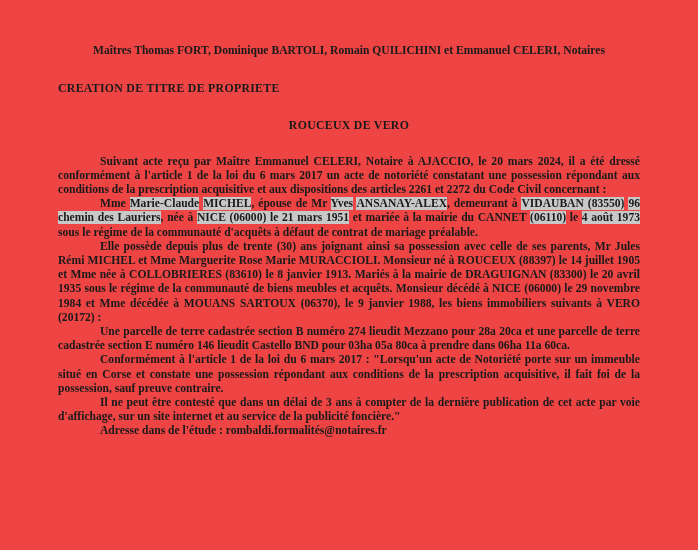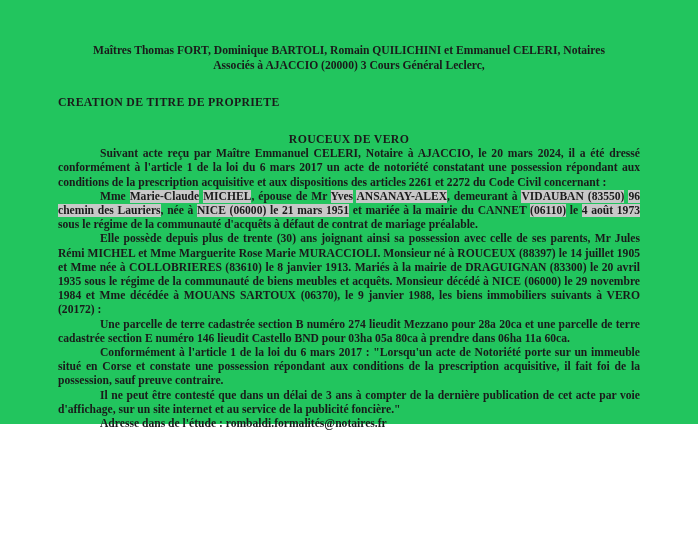--- a/index.html
+++ b/index.html
@@ -9,22 +9,22 @@
   }
   body {
     width: 698px;
     height: 550px;
     overflow: hidden;
     font-family: "Liberation Serif", "DejaVu Serif", serif;
     color: #1a1a1a;
   }
   #page {
     width: 698px;
-    height: 424px;
-    background: #22c55e;
+    height: 550px;
+    background: #ef4444;
     box-sizing: border-box;
     padding: 44px 58px 10px 58px;
     position: relative;
   }
   .hdr {
     font-weight: bold;
     font-size: 11.6px;
     line-height: 14.6px;
     text-align: center;
     margin: 0;
@@ -39,21 +39,21 @@
     margin: 0;
   }
   .doc-subtitle {
     font-weight: bold;
     font-size: 11.8px;
     text-align: center;
     letter-spacing: 0.3px;
     margin: 22px 0 0 0;
   }
 
-  .body-block { }
+  .body-block { margin-top: 22px; }
 
   p.para {
     font-weight: bold;
     font-size: 11.6px;
     line-height: 14.2px;
     text-align: justify;
     text-align-last: left;
     margin: 0;
     text-indent: 42px;
     hyphens: none;
@@ -71,21 +71,20 @@
     text-indent: 42px;
   }
 </style>
 </head>
 <body>
 
 <div id="page">
 
   <div>
     <div class="hdr">Maîtres Thomas FORT, Dominique BARTOLI, Romain QUILICHINI et Emmanuel CELERI, Notaires</div>
-    <div class="hdr hdr-line2">Associés à AJACCIO (20000) 3 Cours Général Leclerc,</div>
   </div>
 
   <div class="title-block">
     <div class="doc-title">CREATION DE TITRE DE PROPRIETE</div>
     <div class="doc-subtitle">ROUCEUX DE VERO</div>
   </div>
 
   <div class="body-block">
 
     <p class="para">Suivant acte reçu par Maître Emmanuel CELERI, Notaire à AJACCIO, le 20 mars 2024, il a été dressé conformément à l'article 1 de la loi du 6 mars 2017 un acte de notoriété constatant une possession répondant aux conditions de la prescription acquisitive et aux dispositions des articles 2261 et 2272 du Code Civil concernant :</p>

